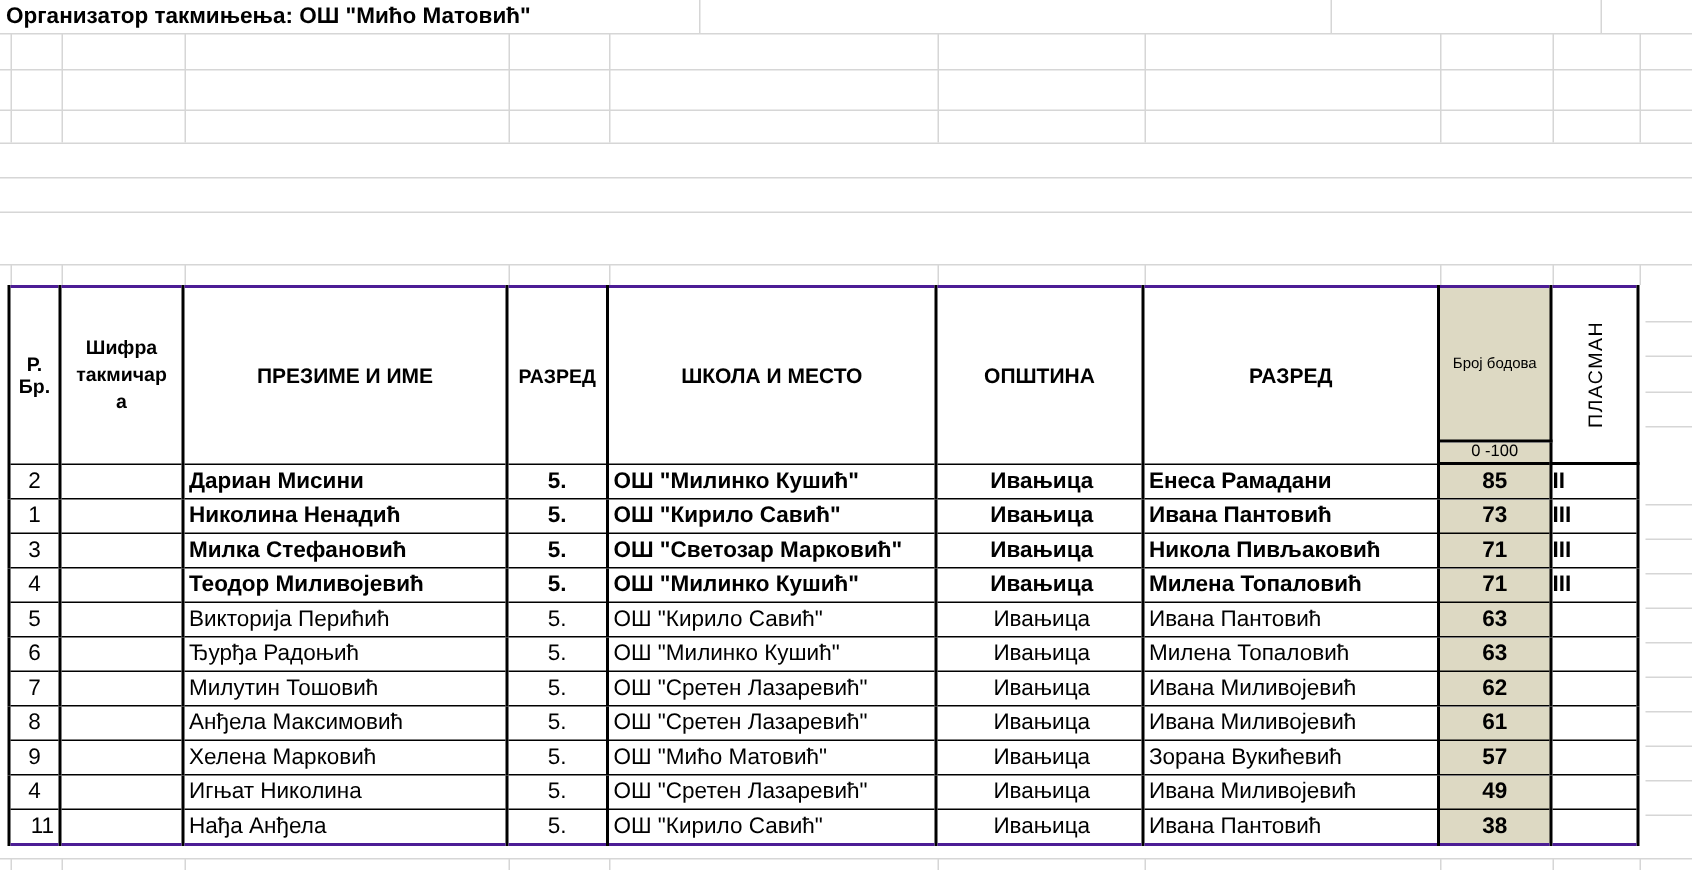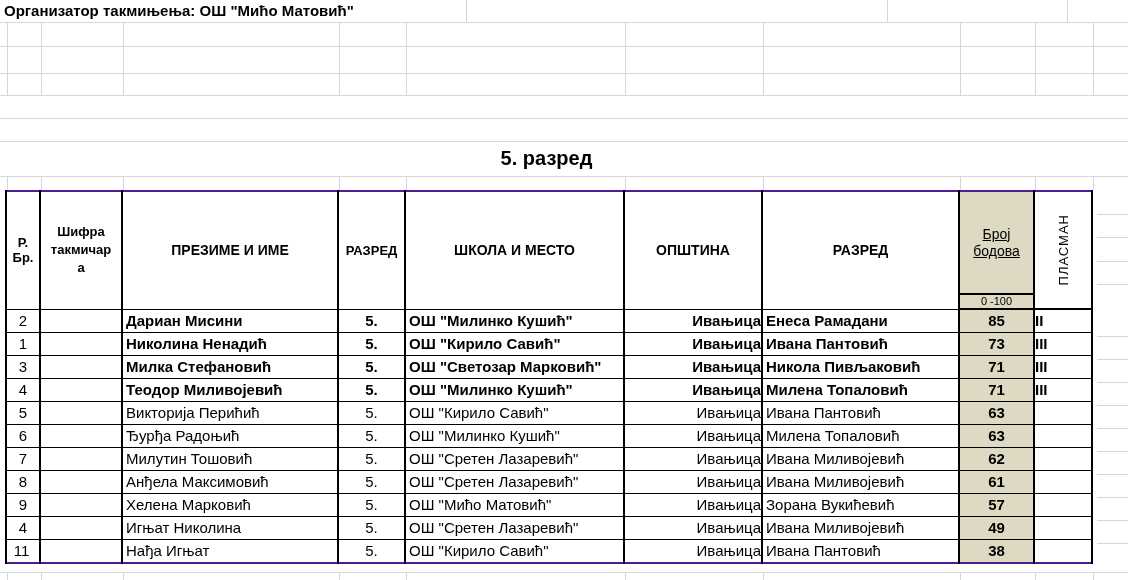--- a/index.html
+++ b/index.html
@@ -17,39 +17,39 @@
     line-height:35px; text-align:center; font-weight:bold; font-size:20px; }
 
   table.ctable { position:absolute; left:5px; top:190px; width:1088px;
     border-collapse:collapse; table-layout:fixed; border:2px solid #4c1d95; }
   .ctable th, .ctable td { border:1px solid #000; border-left-width:2px; border-right-width:2px;
     overflow:hidden; white-space:nowrap; font-weight:normal; }
   .ctable thead th { height:103px; vertical-align:middle; text-align:center;
     font-weight:bold; font-size:14px; white-space:normal; }
   .ctable thead th.h-small { font-size:13px; }
   .ctable thead th.h-code { padding:0 9px; overflow-wrap:break-word; line-height:18px; }
-  .ctable thead th.h-points { background:var(--points-bg); font-weight:normal; font-size:14px;
-    line-height:17px; border-bottom-width:2px;text-decoration:underline; }
+  .ctable thead th.h-points { background:var(--points-bg); font-weight:normal; font-size:10px;
+    line-height:17px; border-bottom-width:2px; }
   .ctable thead th.h-range { height:13px; background:var(--points-bg); font-weight:normal;
     font-size:11px; line-height:13px; border-top-width:2px; border-bottom-width:2px; }
   .ctable thead th.h-place { border-bottom-width:2px; }
   .vert-text { writing-mode:vertical-rl; transform:rotate(180deg); margin:0 auto;
     font-size:13px; letter-spacing:1px; font-weight:normal; }
 
   .ctable tbody td { height:22px; line-height:22px; font-size:15px; }
   .ctable tbody tr.bold-row td { font-weight:bold; }
   .ctable tbody tr.bold-row td.c-num { font-weight:normal; }
   td.c-num   { text-align:center; font-size:13px; }
   td.c-name, td.c-school, td.c-mentor { text-align:left; padding-left:3px; }
-  td.c-town  { text-align:right; padding-left:3px; font-size:12.5px; }
+  td.c-town  { text-align:center; padding-left:3px; font-size:12.5px; }
   td.c-grade { text-align:center; font-size:14px; }
   td.c-points{ text-align:center; font-size:14px; font-weight:bold !important;
     background:var(--points-bg); }
   td.c-place { font-size:14px; font-weight:bold !important; }
-  .ctable tbody tr:last-child td.c-num { text-align:center; padding-right:3px;margin-left:24px; }
+  .ctable tbody tr:last-child td.c-num { text-align:right; padding-right:3px;margin-left:24px; }
 </style>
 </head>
 <body>
 
 <div id="sheet">
 
   <div id="gridlines">
       <div class="gline" style="left: 0px; top: 22px; width: 1128px; height: 1px;"></div>
       <div class="gline" style="left: 0px; top: 46px; width: 1128px; height: 1px;"></div>
       <div class="gline" style="left: 0px; top: 73px; width: 1128px; height: 1px;"></div>
@@ -103,21 +103,20 @@
       <div class="gline" style="left: 1093px; top: 176px; width: 1px; height: 14px;"></div>
       <div class="gline" style="left: 1093px; top: 572px; width: 1px; height: 8px;"></div>
       <div class="gline" style="left: 466px; top: 0px; width: 1px; height: 22px;"></div>
       <div class="gline" style="left: 887px; top: 0px; width: 1px; height: 22px;"></div>
       <div class="gline" style="left: 1067px; top: 0px; width: 1px; height: 22px;"></div>
     </div>
 
   <div class="organizer-title">Организатор такмињења: ОШ "Мићо Матовић"</div>
 
 
-  <div class="grade-title">5. разред</div>
 
   <table class="ctable">
     <colgroup>
       <col style="width:34px">
         <col style="width:82px">
         <col style="width:216px">
       <col style="width:67px">
         <col style="width:219px">
         <col style="width:138px">
       <col style="width:197px">
@@ -249,21 +248,21 @@
           <td class="c-grade">5.</td>
           <td class="c-school">ОШ "Сретен Лазаревић"</td>
           <td class="c-town">Ивањица</td>
           <td class="c-mentor">Ивана Миливојевић</td>
           <td class="c-points">49</td>
           <td class="c-place"></td>
         </tr>
         <tr>
           <td class="c-num">11</td>
           <td class="c-code"></td>
-          <td class="c-name">Нађа Игњат</td>
+          <td class="c-name">Нађа Анђела</td>
           <td class="c-grade">5.</td>
           <td class="c-school">ОШ "Кирило Савић"</td>
           <td class="c-town">Ивањица</td>
           <td class="c-mentor">Ивана Пантовић</td>
           <td class="c-points">38</td>
           <td class="c-place"></td>
         </tr>
       </tbody>
   </table>
 

